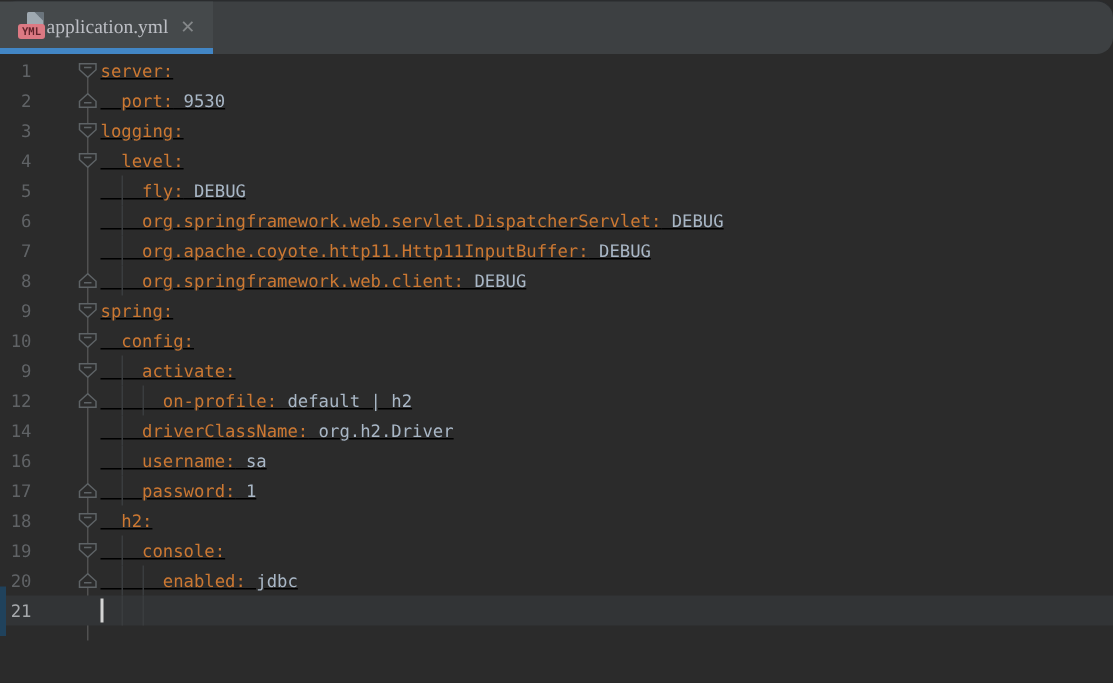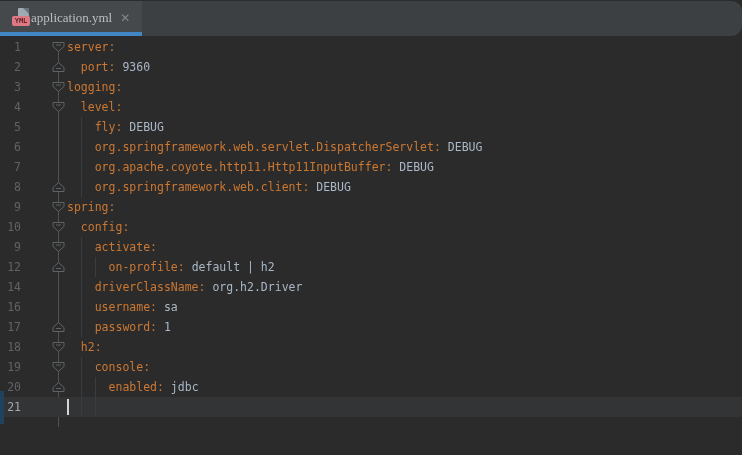--- a/index.html
+++ b/index.html
@@ -25,21 +25,21 @@
                   text-align:center;letter-spacing:0;}
   
   .editor{position:relative;width:742px;height:419px;background:#2b2b2b;}
   #lines{position:absolute;top:1px;left:0;right:0;}
   .line-row{display:flex;height:20px;align-items:stretch;}
   .line-row.active{background:#323436;}
   .ln{flex:0 0 21px;text-align:right;color:#606366;font-size:11.5px;line-height:20px;}
   .line-row.active .ln{color:#a6a9ac;}
   .fold{flex:0 0 46px;position:relative;}
   .fold svg{position:absolute;left:31px;top:4px;}
-  .code{flex:1;position:relative;white-space:pre;font-size:11.5px;line-height:20px;}
+  .code{flex:1;position:relative;white-space:pre;font-size:11.5px;line-height:20px;text-decoration:underline;}
   .seg-key{color:#cc7832;}
   .seg-val{color:#a9b7c6;}
   .guide{position:absolute;top:0;bottom:0;width:1px;background:#3a3d3f;}
   .caret{position:absolute;left:0;top:2px;width:2px;height:16px;background:#d4d4d4;}
   .fold-rail{position:absolute;left:58px;width:1px;background:#515151;}
   .stripe-mark{position:absolute;left:0;width:4px;background:#20425c;}
 </style>
 </head>
 <body>
 
@@ -71,21 +71,21 @@
           <span class="code"><span class="seg-key">server:</span></span>
         </div>
         <div class="line-row">
           <span class="ln">2</span>
           <span class="fold">
             <svg width="13" height="12" viewBox="0 0 13 12">
               <polygon points="6.5,1.5 12,6.5 12,10.5 1,10.5 1,6.5" fill="#2b2b2b" stroke="#5e6366" stroke-width="1"></polygon>
               <line x1="4" y1="7.5" x2="9" y2="7.5" stroke="#5e6366" stroke-width="1"></line>
             </svg>
           </span>
-          <span class="code"><span class="seg-key">  port:</span><span class="seg-val"> 9360</span></span>
+          <span class="code"><span class="seg-key">  port:</span><span class="seg-val"> 9530</span></span>
         </div>
         <div class="line-row">
           <span class="ln">3</span>
           <span class="fold">
             <svg width="13" height="12" viewBox="0 0 13 12">
               <polygon points="1,1.5 12,1.5 12,5.5 6.5,10.5 1,5.5" fill="#2b2b2b" stroke="#5e6366" stroke-width="1"></polygon>
               <line x1="4" y1="4" x2="9" y2="4" stroke="#5e6366" stroke-width="1"></line>
             </svg>
           </span>
           <span class="code"><span class="seg-key">logging:</span></span>

